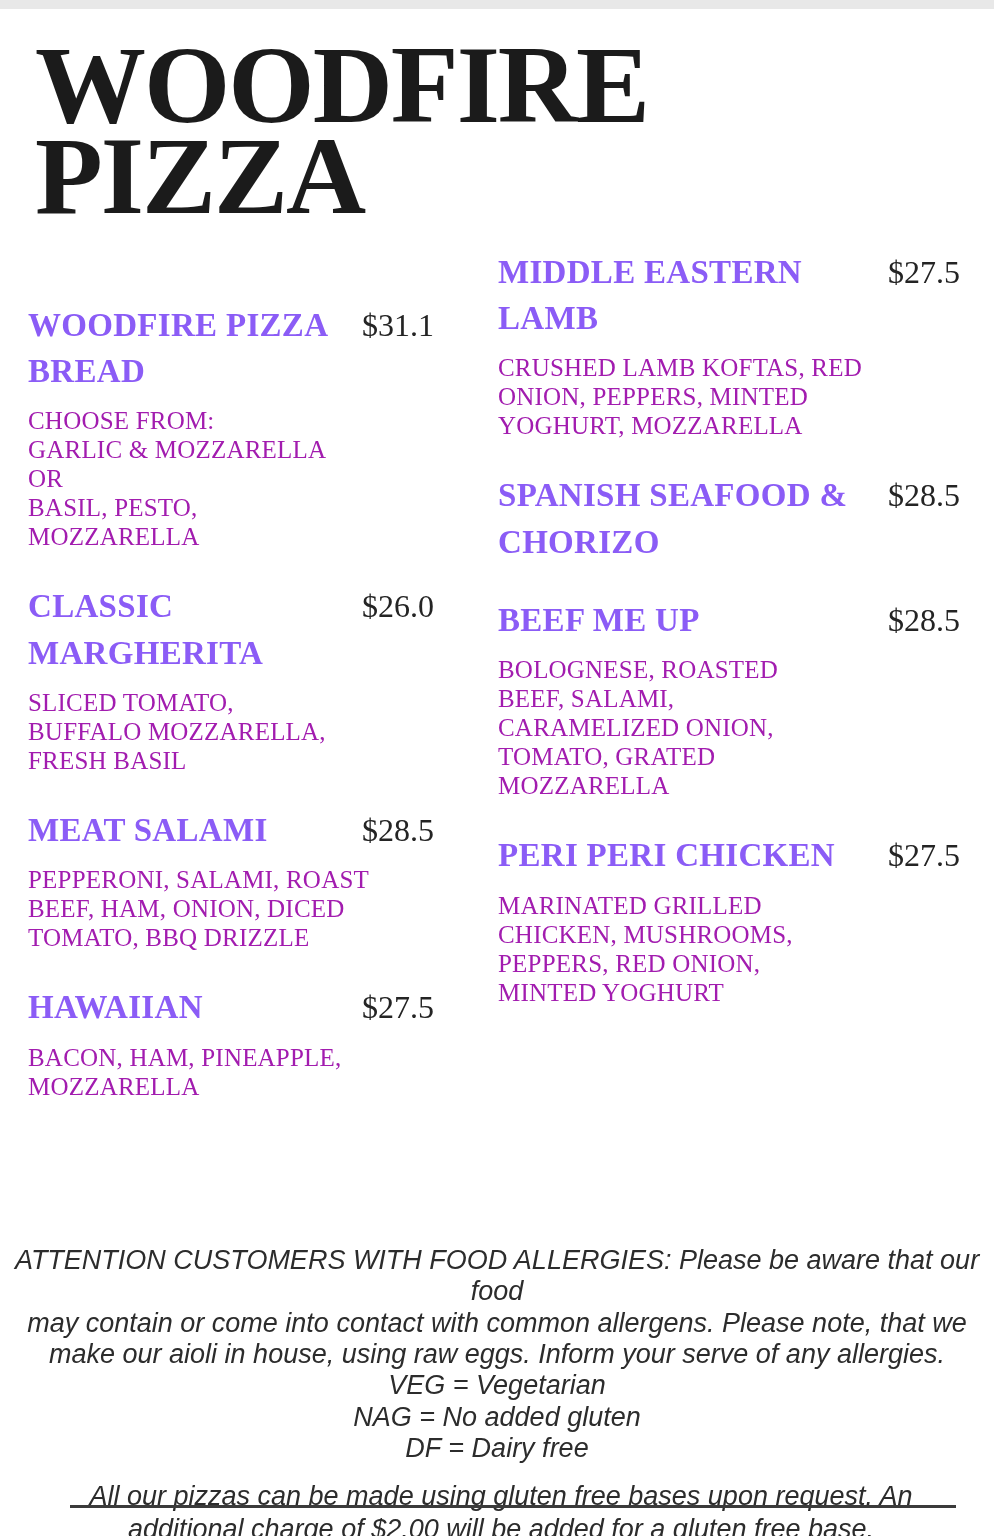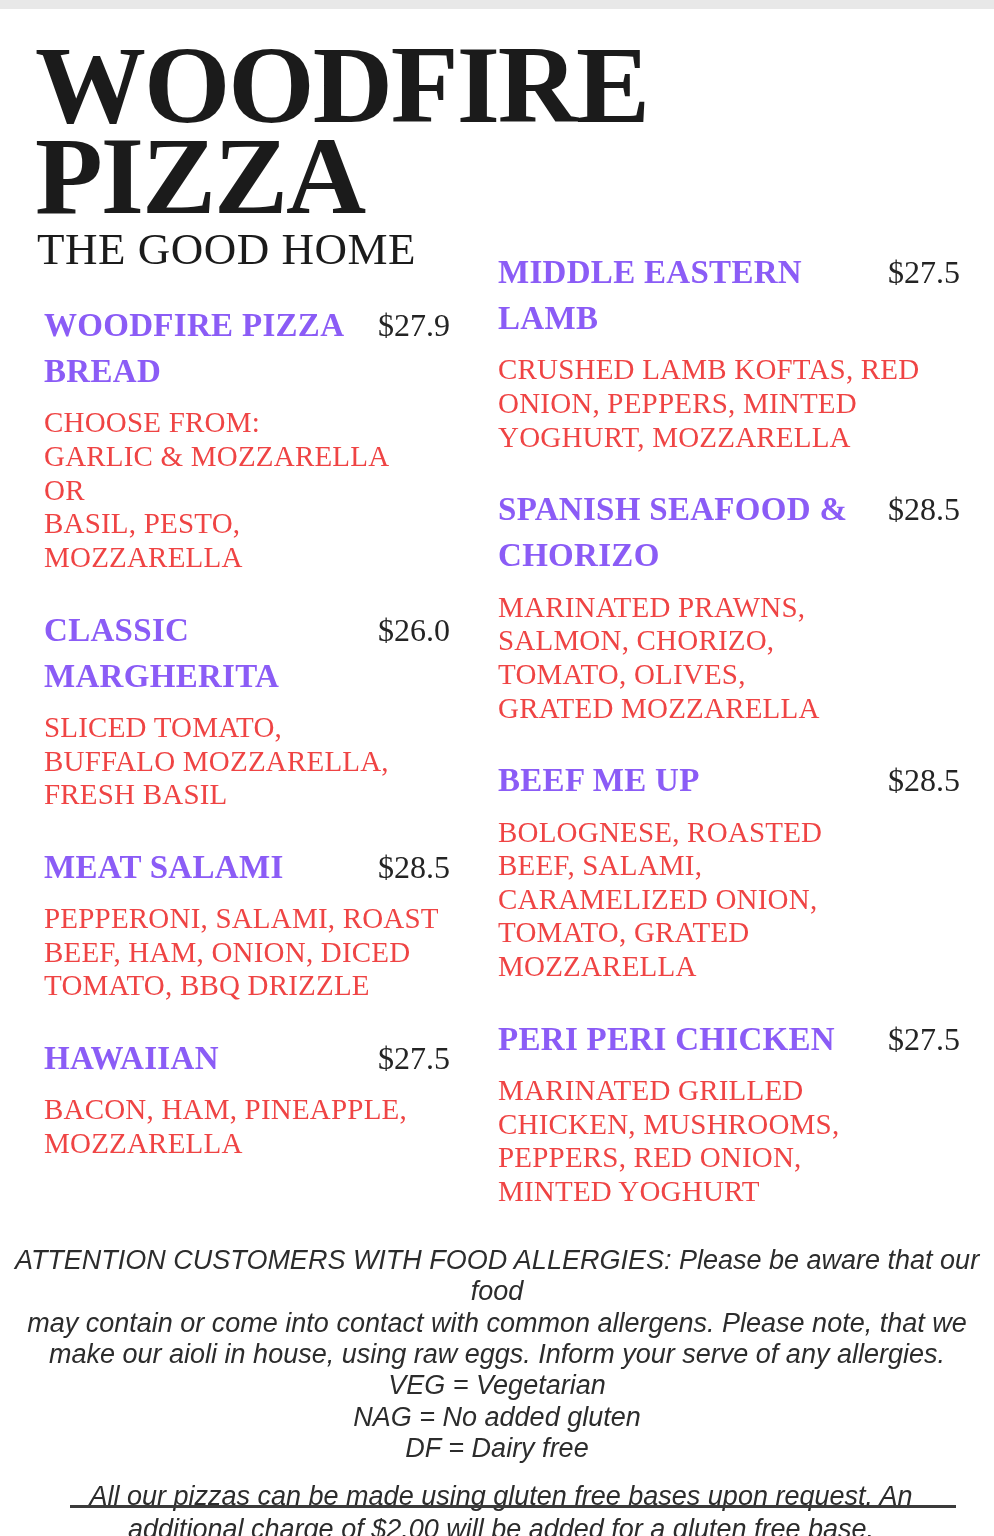--- a/index.html
+++ b/index.html
@@ -29,21 +29,21 @@
     margin: 4px 0 0 2px;
     font-size: 45px;
     line-height: 1.1;
     font-weight: 400;
     letter-spacing: 0.5px;
     color: #1b1b1b;
   }
 
   
   .col { position: absolute; }
-  .col-left  { left: 44px;  top: 293px; width: 406px; }
+  .col-left  { left: 28px;  top: 293px; width: 406px; }
   .col-right { left: 498px; top: 240px; width: 462px; }
 
   .menu-item { margin-bottom: 32px; }
   .item-head { display: flex; align-items: flex-start; }
   .item-name {
     font-size: 33px;
     line-height: 1.4;
     font-weight: 700;
     letter-spacing: 0.3px;
     color: #8b5cf6;
@@ -53,24 +53,24 @@
   .item-price {
     margin-left: auto;
     font-size: 32px;
     line-height: 1.45;
     font-weight: 400;
     color: #242424;
     white-space: nowrap;
   }
   .item-desc {
     margin-top: 12px;
-    font-size: 29px;
+    font-size: 25px;
     line-height: 1.16;
     letter-spacing: 0.2px;
-    color: #ef4444;
+    color: #a21caf;
     white-space: pre-line;
   }
 
   
   .footer {
     position: absolute;
     left: 0; right: 0; top: 1236px;
     text-align: center;
     font-family: "Liberation Sans", sans-serif;
     font-style: italic;
@@ -88,28 +88,27 @@
   }
 </style>
 </head>
 <body>
 
 <div class="page">
 
   <div class="brand">
     <h1 class="brand-title">WOODFIRE
 PIZZA</h1>
-    <div class="brand-subtitle">THE GOOD HOME</div>
   </div>
 
   <div class="col col-left" id="col-left">
   <div class="menu-item">
     <div class="item-head">
       <div class="item-name">WOODFIRE PIZZA BREAD</div>
-      <div class="item-price">$27.9</div>
+      <div class="item-price">$31.1</div>
     </div>
     <div class="item-desc">CHOOSE FROM:
 GARLIC &amp; MOZZARELLA
 OR
 BASIL, PESTO,
 MOZZARELLA</div>
   </div>
 
   <div class="menu-item">
     <div class="item-head">
@@ -149,24 +148,20 @@
     <div class="item-desc">CRUSHED LAMB KOFTAS, RED
 ONION, PEPPERS, MINTED
 YOGHURT, MOZZARELLA</div>
   </div>
 
   <div class="menu-item">
     <div class="item-head">
       <div class="item-name">SPANISH SEAFOOD &amp; CHORIZO</div>
       <div class="item-price">$28.5</div>
     </div>
-    <div class="item-desc">MARINATED PRAWNS,
-SALMON, CHORIZO,
-TOMATO, OLIVES,
-GRATED MOZZARELLA</div>
   </div>
 
   <div class="menu-item">
     <div class="item-head">
       <div class="item-name">BEEF ME UP</div>
       <div class="item-price">$28.5</div>
     </div>
     <div class="item-desc">BOLOGNESE, ROASTED
 BEEF, SALAMI,
 CARAMELIZED ONION,

